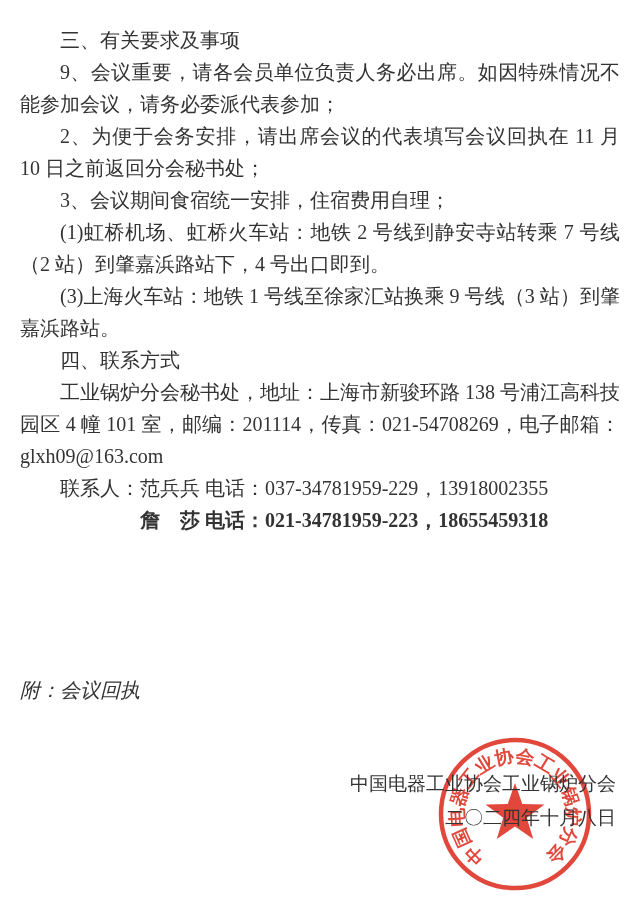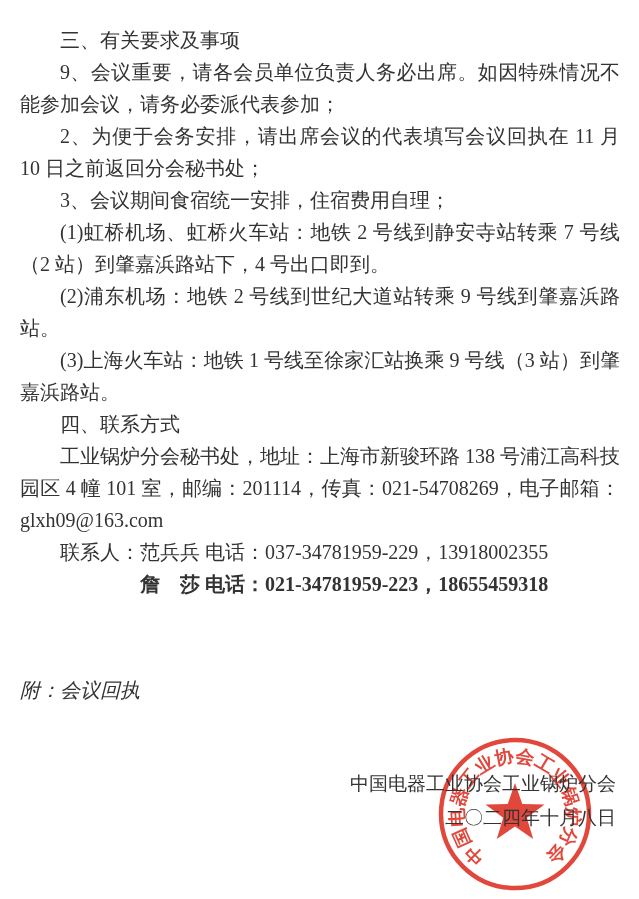--- a/index.html
+++ b/index.html
@@ -66,21 +66,20 @@
 <body>
 
 <div class="page">
 
   <div class="body-text">
     <p class="para">三、有关要求及事项</p>
     <p class="para">9、会议重要，请各会员单位负责人务必出席。如因特殊情况不能参加会议，请务必委派代表参加；</p>
     <p class="para">2、为便于会务安排，请出席会议的代表填写会议回执在 11 月 10 日之前返回分会秘书处；</p>
     <p class="para">3、会议期间食宿统一安排，住宿费用自理；</p>
     <p class="para">(1)虹桥机场、虹桥火车站：地铁 2 号线到静安寺站转乘 7 号线（2 站）到肇嘉浜路站下，4 号出口即到。</p>
-    <p class="para">(2)浦东机场：地铁 2 号线到世纪大道站转乘 9 号线到肇嘉浜路站。</p>
     <p class="para">(3)上海火车站：地铁 1 号线至徐家汇站换乘 9 号线（3 站）到肇嘉浜路站。</p>
     <p class="para">四、联系方式</p>
     <p class="para">工业锅炉分会秘书处，地址：上海市新骏环路 138 号浦江高科技园区 4 幢 101 室，邮编：201114，传真：021-54708269，电子邮箱：glxh09@163.com</p>
     <p class="para">联系人：范兵兵 电话：037-34781959-229，13918002355</p>
     <p class="para contact-2">詹　莎 电话：021-34781959-223，18655459318</p>
   </div>
 
   <div class="attachment">附：会议回执</div>
 
   <div class="signature">

